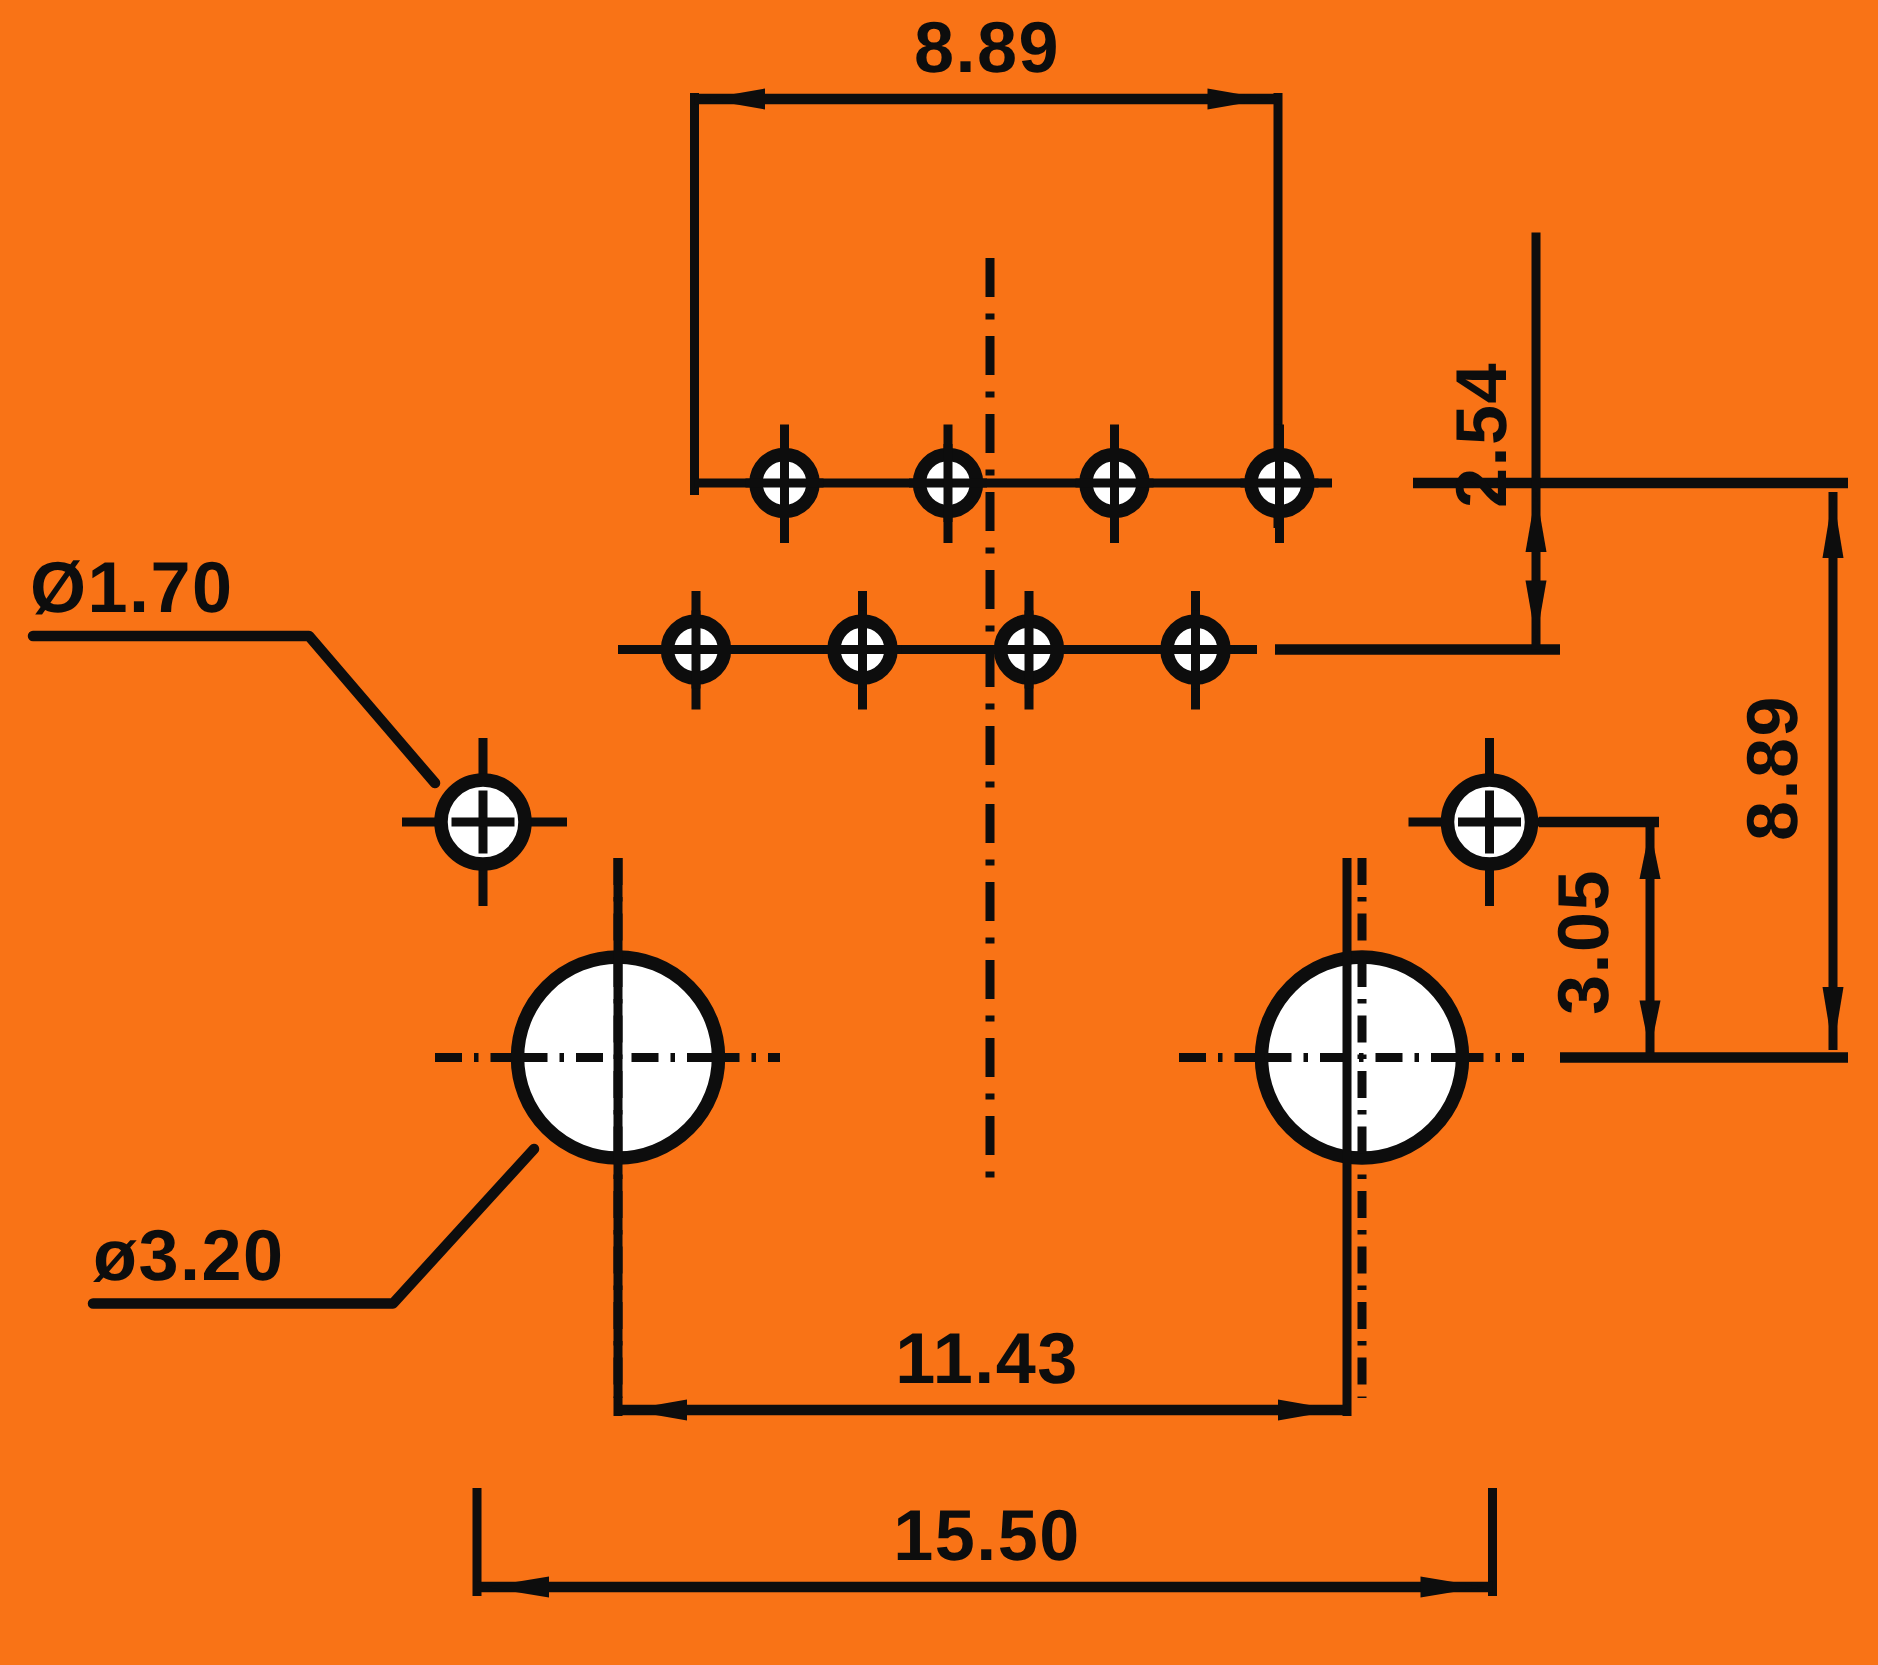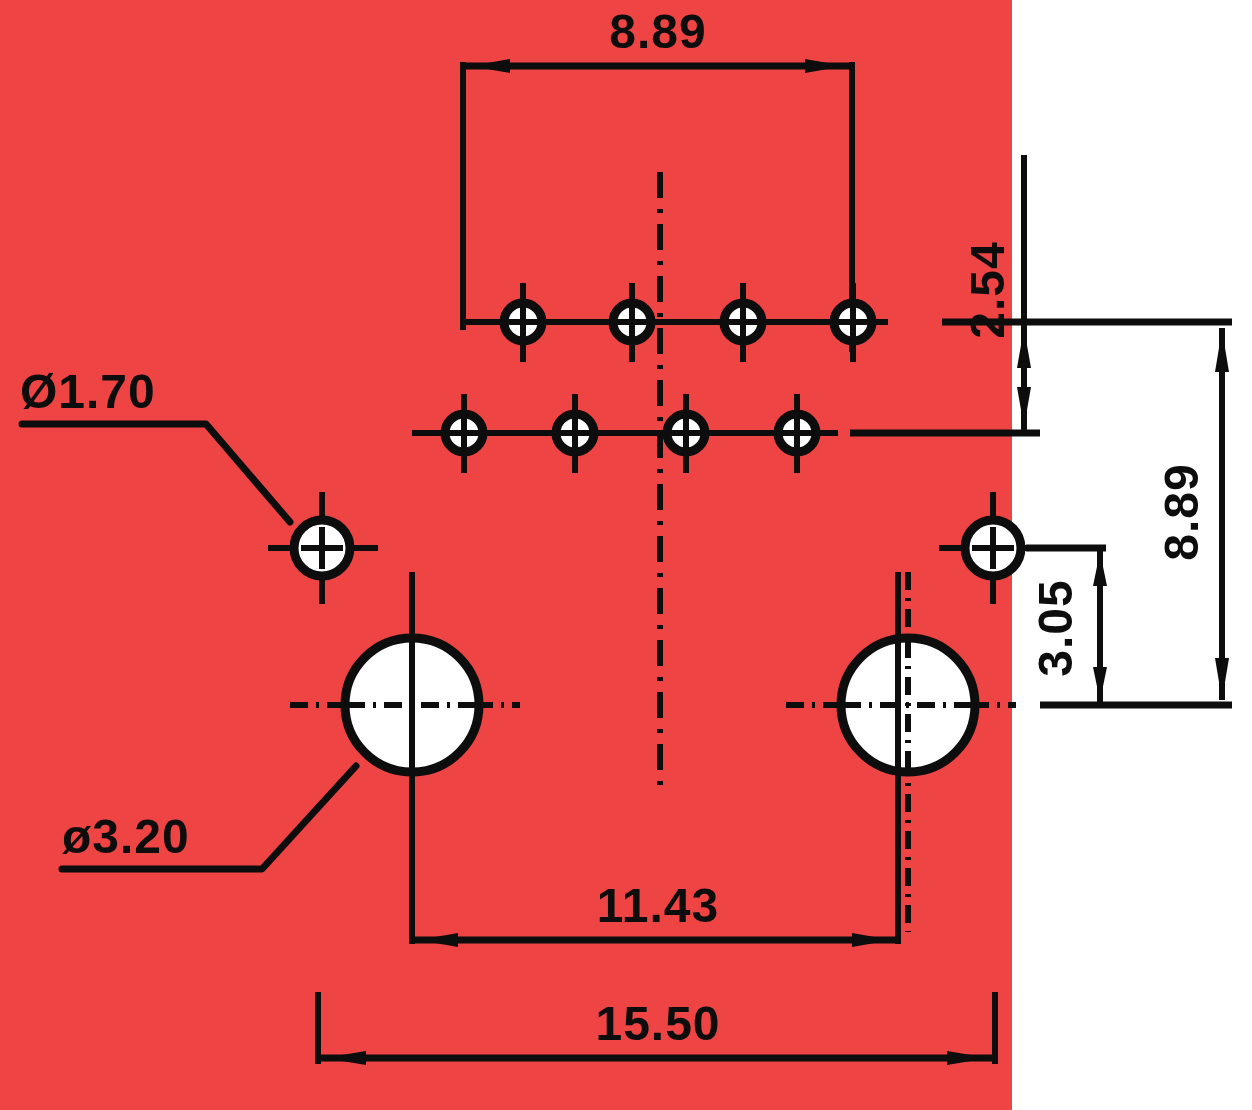--- a/index.html
+++ b/index.html
@@ -8,23 +8,23 @@
     background: #ffffff;
   }
   body {
     width: 1252px;
     height: 1110px;
     overflow: hidden;
     font-family: "Liberation Sans", sans-serif;
   }
   #drawing-root {
     position: relative;
-    width: 1012px;
+    width: 1252px;
     height: 1110px;
-    background: #ef4444;
+    background: #f97316;
   }
   svg.dwg {
     display: block;
     width: 1252px;
     height: 1110px;
   }
   .solid {
     stroke: #0d0d0d;
     fill: none;
     stroke-width: 7;

